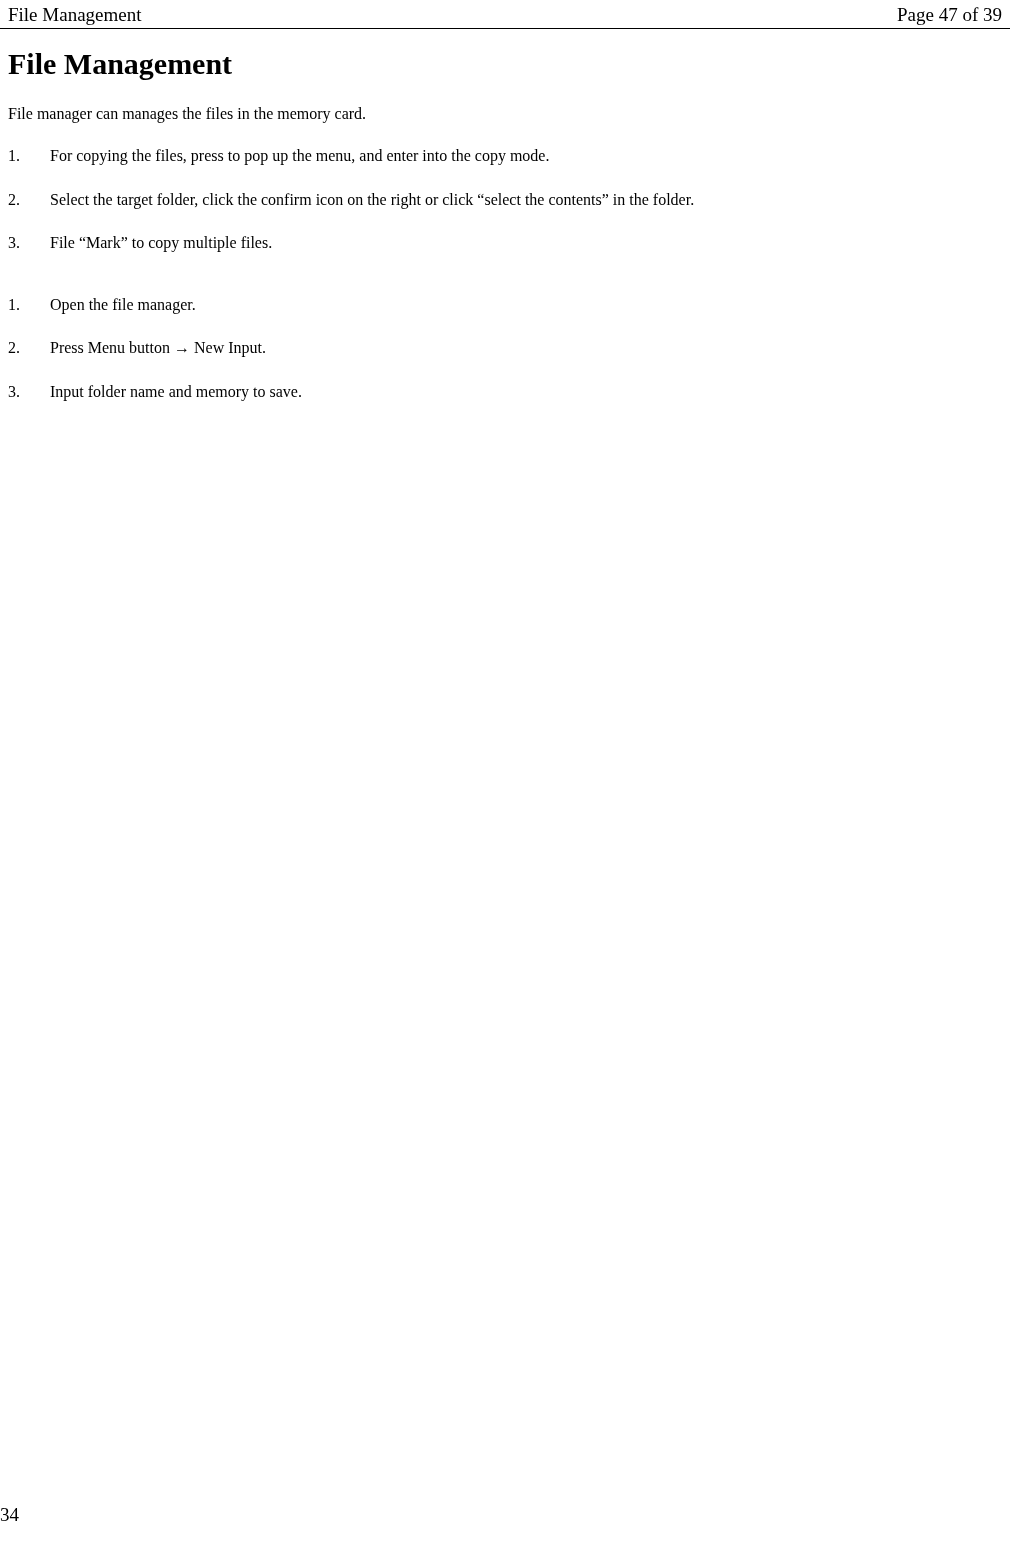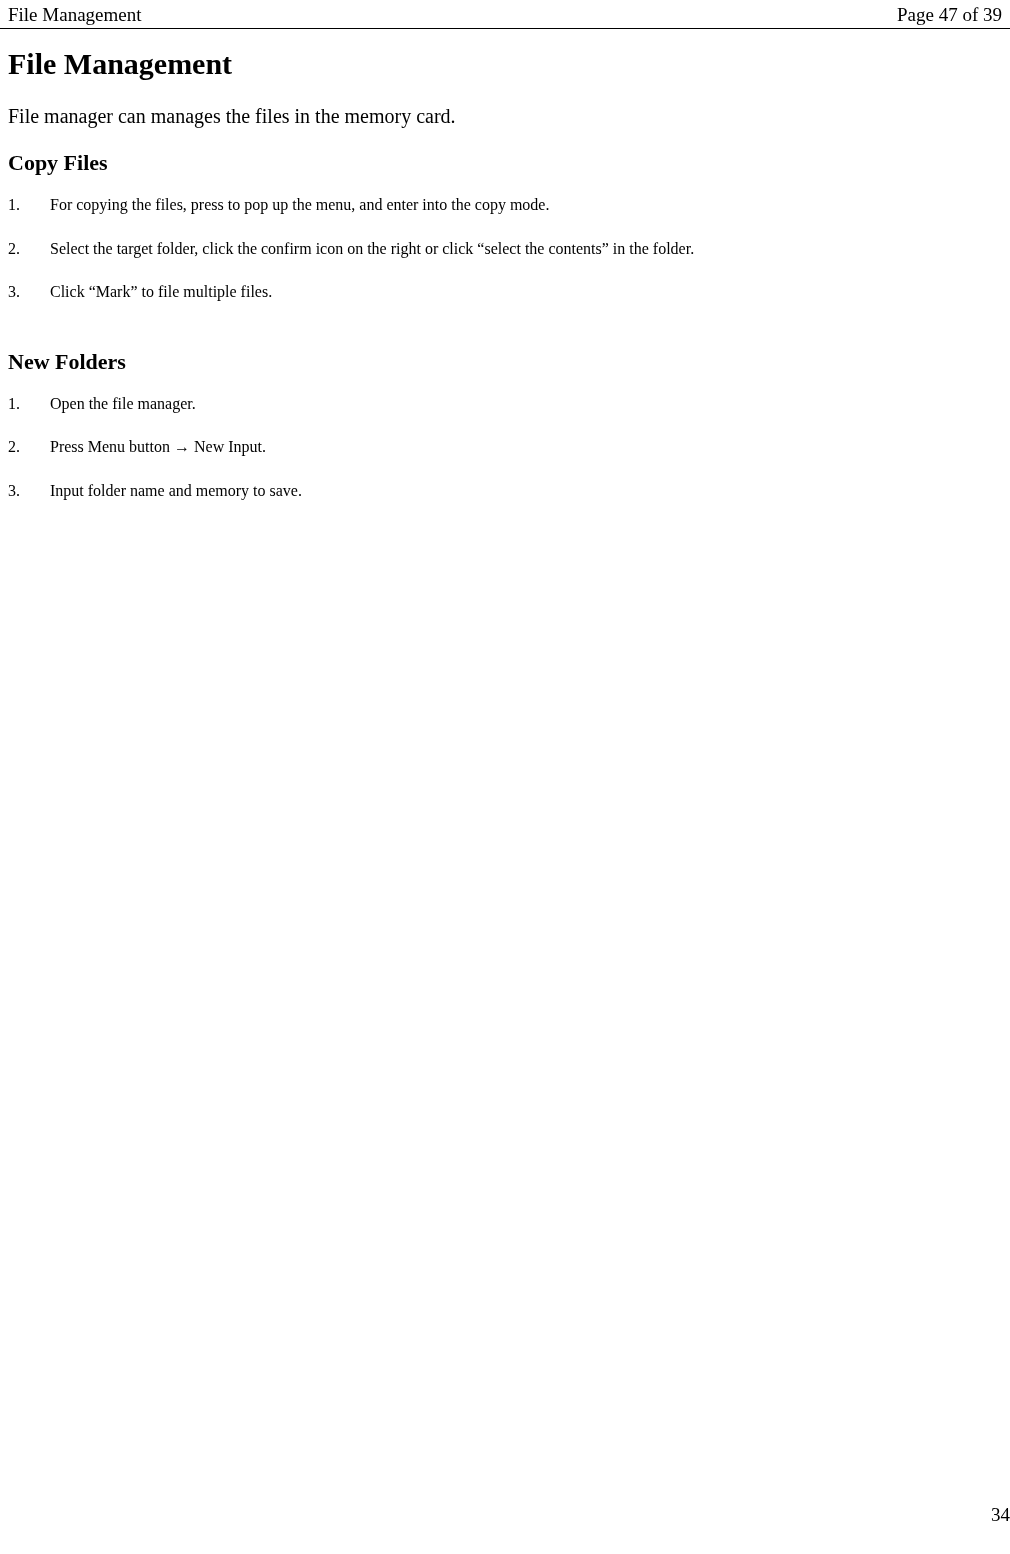--- a/index.html
+++ b/index.html
@@ -27,21 +27,21 @@
     .content {
       padding: 10px 8px 0 8px;
     }
     h1 {
       font-size: 30px;
       font-weight: bold;
       margin-top: 8px;
       margin-bottom: 24px;
     }
     .intro {
-      font-size: 20px;
+      font-size: 16px;
       margin-bottom: 22px;
     }
     h2 {
       font-size: 22px;
       font-weight: bold;
       margin-bottom: 18px;
     }
     ol {
       list-style: none;
       counter-reset: item;
@@ -60,47 +60,45 @@
       content: counter(item) ".";
       position: absolute;
       left: 0;
       top: 0;
     }
     .footer-page {
       position: absolute;
       bottom: 28px;
       left: 0;
       right: 0;
-      text-align: right;
+      text-align: left;
       font-size: 19px;
     }
     .section-gap {
       margin-top: 46px;
     }
   </style>
 </head>
 <body>
 
 <div class="header-bar">
   <span>File Management</span>
   <span>Page 47 of 39</span>
 </div>
 
 <div class="content">
   <h1>File Management</h1>
   <p class="intro">File manager can manages the files in the memory card.</p>
 
-  <h2>Copy Files</h2>
   <ol>
     <li>For copying the files, press to pop up the menu, and enter into the copy mode.</li>
     <li>Select the target folder, click the confirm icon on the right or click “select the contents” in the folder.</li>
-    <li>Click “Mark” to file multiple files.</li>
+    <li>File “Mark” to copy multiple files.</li>
   </ol>
 
-  <h2 class="section-gap">New Folders</h2>
   <ol>
     <li>Open the file manager.</li>
     <li>Press Menu button → New Input.</li>
     <li>Input folder name and memory to save.</li>
   </ol>
 </div>
 
 <div class="footer-page">34</div>
 
 </body></html>

